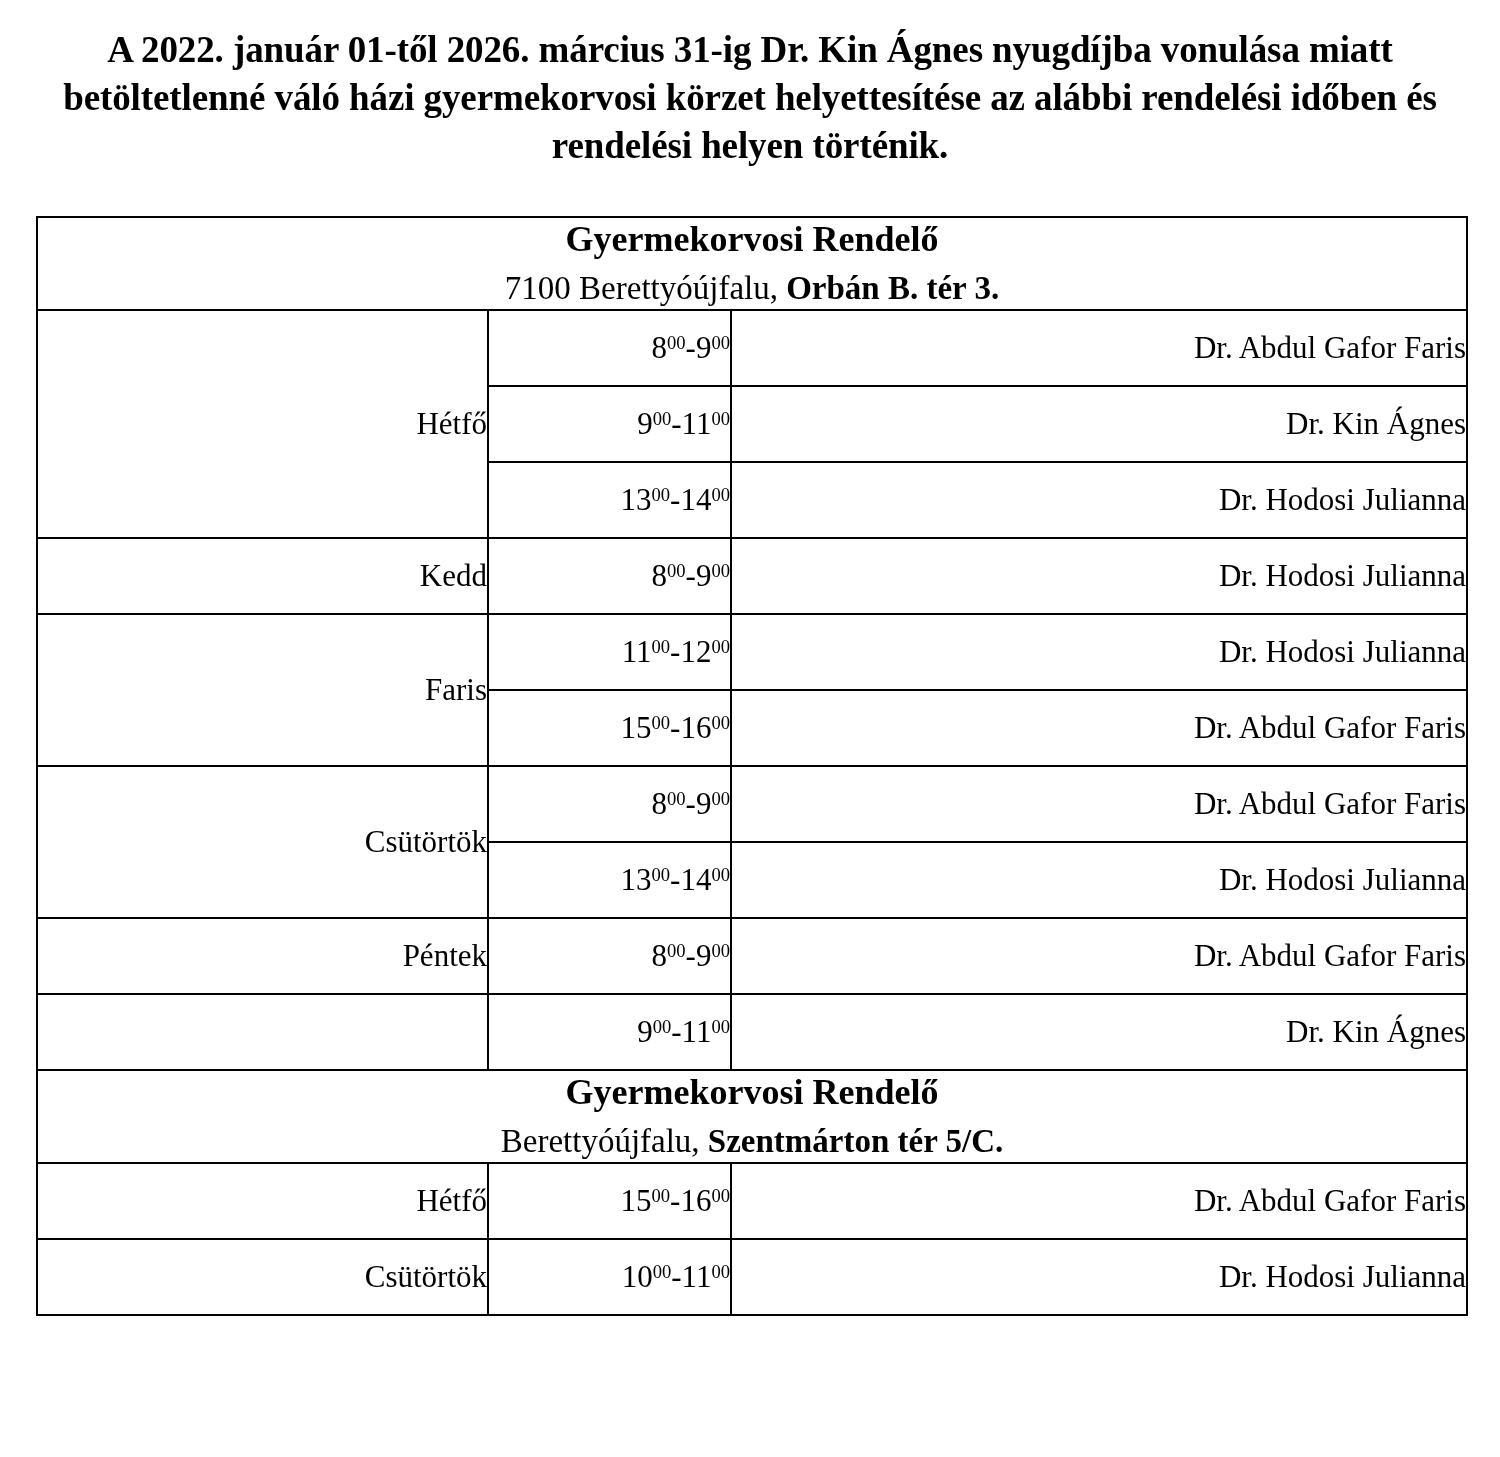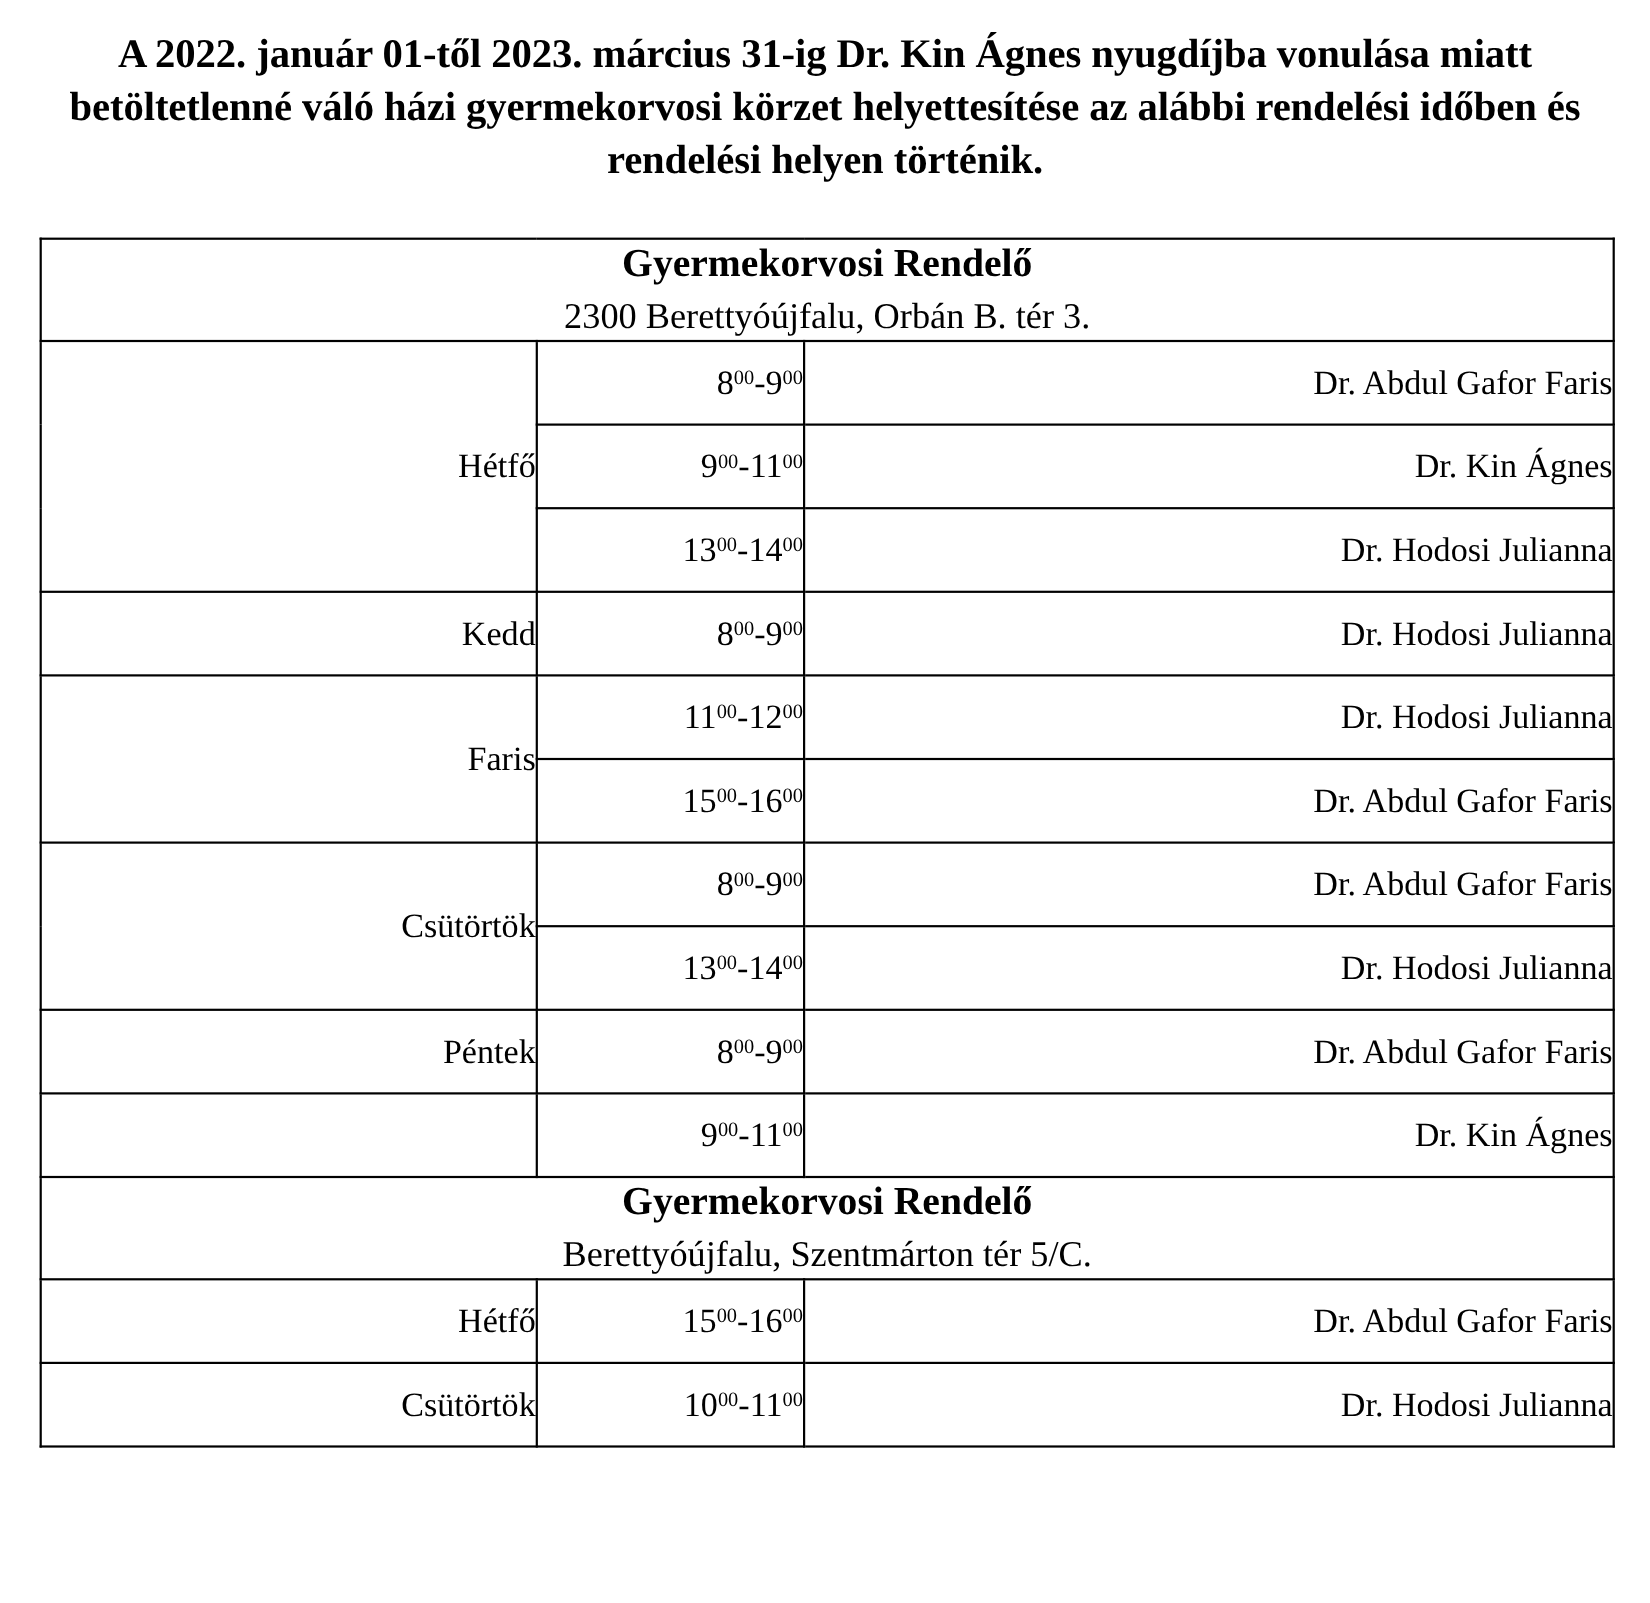--- a/index.html
+++ b/index.html
@@ -69,21 +69,21 @@
     font-weight: bold;
     font-size: 36px;
     display: block;
   }
   .venue-addr {
     font-size: 33px;
     display: block;
     margin-top: 8px;
   }
   .venue-addr .addr-bold {
-    font-weight: normal;
+    font-weight: bold;
     text-align: center;
   }
 
   td.day-cell {
     font-size: 33px;
     margin-top: 17px;
   }
   td.time-cell {
     font-size: 31px;
     white-space: nowrap;
@@ -101,34 +101,34 @@
     position: relative;
     top: -0.52em;
     line-height: 0;
   }
 </style>
 </head>
 <body>
 
 <div class="page">
 
-  <div class="doc-heading">A 2022. január 01-től 2023. március 31-ig Dr. Kin Ágnes nyugdíjba vonulása miatt betöltetlenné váló házi gyermekorvosi körzet helyettesítése az alábbi rendelési időben és rendelési helyen történik.</div>
+  <div class="doc-heading">A 2022. január 01-től 2026. március 31-ig Dr. Kin Ágnes nyugdíjba vonulása miatt betöltetlenné váló házi gyermekorvosi körzet helyettesítése az alábbi rendelési időben és rendelési helyen történik.</div>
 
   <div class="schedule-wrap">
     <table class="schedule">
       <colgroup>
         <col class="col-day">
         <col class="col-time">
         <col class="col-doc">
       </colgroup>
       <tbody>
           <tr>
             <td class="venue" colspan="3">
               <span class="venue-name">Gyermekorvosi Rendelő</span>
-              <span class="venue-addr"><span>2300 Berettyóújfalu, </span><span class="addr-bold">Orbán B. tér 3.</span></span>
+              <span class="venue-addr"><span>7100 Berettyóújfalu, </span><span class="addr-bold">Orbán B. tér 3.</span></span>
             </td>
           </tr>
           <tr class="slot-row">
             <td class="day-cell" rowspan="3">Hétfő</td>
             <td class="time-cell">8<sup class="mins">00</sup>-9<sup class="mins">00</sup></td>
             <td class="doctor-cell">Dr. Abdul Gafor Faris</td>
           </tr>
           <tr class="slot-row">
             <td class="time-cell">9<sup class="mins">00</sup>-11<sup class="mins">00</sup></td>
             <td class="doctor-cell">Dr. Kin Ágnes</td>

